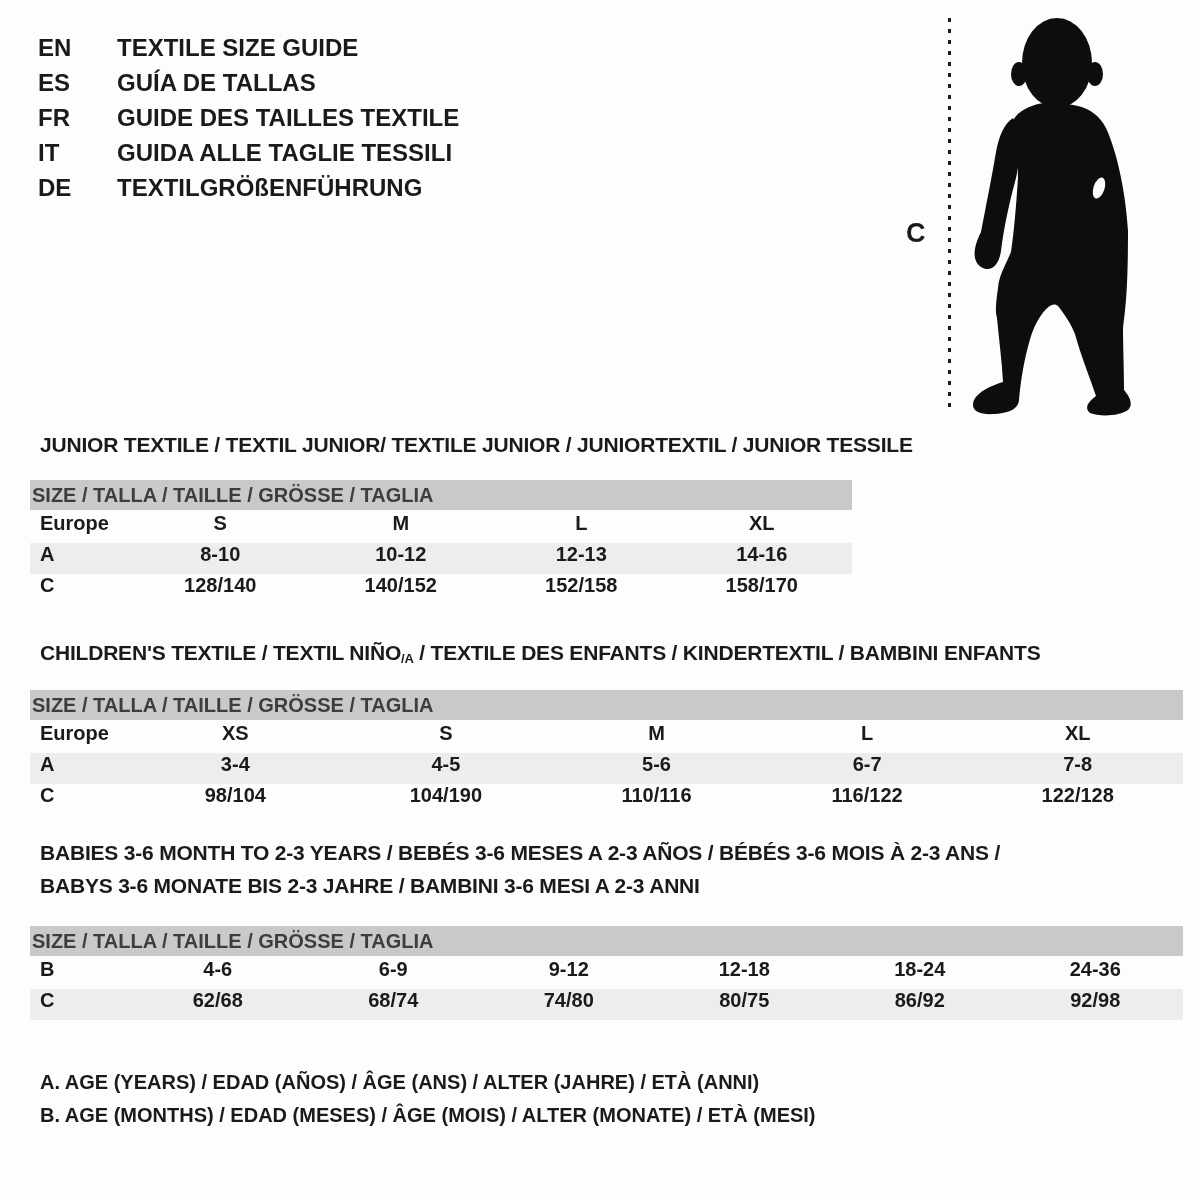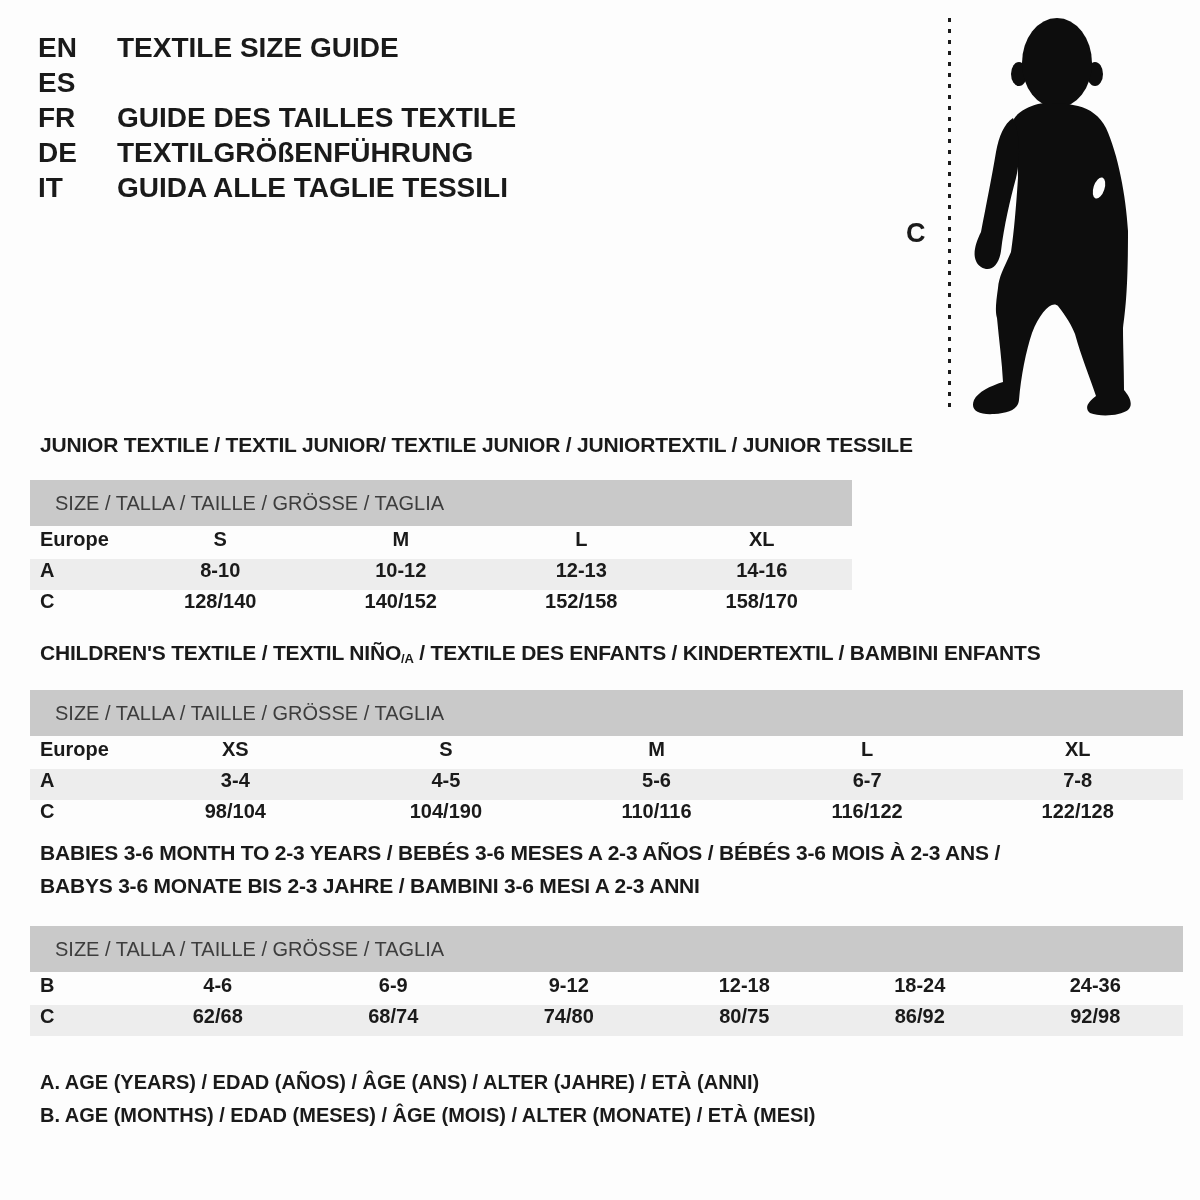--- a/index.html
+++ b/index.html
@@ -3,42 +3,42 @@
 <meta charset="utf-8">
 <style>
   html,body{margin:0;padding:0;background:#ffffff;}
   #canvas{
     position:relative;width:1200px;height:1200px;background:#fdfdfd;
     font-family:"Liberation Sans","DejaVu Sans",sans-serif;
     font-stretch:condensed;
     color:#1a1a1a;overflow:hidden;
   }
   
-  .langs{position:absolute;left:38px;top:30px;font-size:28px;font-weight:700;line-height:35px;}
+  .langs{position:absolute;left:38px;top:30px;font-size:24px;font-weight:700;line-height:35px;}
   .lang-row{display:flex;white-space:nowrap;}
   .lang-code{width:79px;}
   
   .measure-line{
     position:absolute;left:948px;top:18px;width:3px;height:396px;
     background:repeating-linear-gradient(to bottom,#1b1b1b 0 4px,transparent 4px 11px);
   }
   .measure-label{position:absolute;left:906px;top:218px;font-size:27px;font-weight:700;}
   .silhouette{position:absolute;left:966px;top:16px;}
   
   .sec-title{position:absolute;left:40px;font-size:21px;font-weight:700;white-space:nowrap;letter-spacing:-0.2px;line-height:26px;}
   .sub{font-size:13px;vertical-align:-3px;}
   
   .tbl{position:absolute;left:30px;}
   .tbl-s1{top:480px;width:822px;}
   .tbl-s2{top:690px;width:1153px;}
   .tbl-s3{top:926px;width:1153px;}
   .band{
-    height:46px;background:#c9c9c9;margin-bottom:2px;
-    display:flex;align-items:center;padding-left:25px;box-sizing:border-box;
-    font-size:20px;font-weight:400;color:#3d3d3d;white-space:nowrap;
+    height:30px;background:#c9c9c9;margin-bottom:2px;
+    display:flex;align-items:center;padding-left:2px;box-sizing:border-box;
+    font-size:20px;font-weight:700;color:#3d3d3d;white-space:nowrap;
   }
   .trow{display:flex;height:31px;font-size:20px;font-weight:700;}
   .trow.shaded{background:#ededed;}
   .tlabel{width:100px;padding-left:10px;box-sizing:border-box;}
   .tval{flex:1;text-align:center;}
   
   .legend{position:absolute;left:40px;top:1066px;font-size:20px;font-weight:700;line-height:33px;}
   .legend div{white-space:nowrap;}
 </style>
 </head>
@@ -46,32 +46,33 @@
 
 <div id="canvas">
 
   <div class="langs">
     <div class="lang-row">
       <span class="lang-code">EN</span>
       <span>TEXTILE SIZE GUIDE</span>
     </div>
     <div class="lang-row">
       <span class="lang-code">ES</span>
+      <span>GUÍA DE TALLAS</span>
     </div>
     <div class="lang-row">
       <span class="lang-code">FR</span>
       <span>GUIDE DES TAILLES TEXTILE</span>
     </div>
     <div class="lang-row">
+      <span class="lang-code">IT</span>
+      <span>GUIDA ALLE TAGLIE TESSILI</span>
+    </div>
+    <div class="lang-row">
       <span class="lang-code">DE</span>
       <span>TEXTILGRÖßENFÜHRUNG</span>
-    </div>
-    <div class="lang-row">
-      <span class="lang-code">IT</span>
-      <span>GUIDA ALLE TAGLIE TESSILI</span>
     </div>
   </div>
 
   <div class="measure-line"></div>
   <div class="measure-label">C</div>
   <svg class="silhouette" width="186" height="402" viewBox="0 0 186 402" xmlns="http://www.w3.org/2000/svg">
     <g fill="#0d0d0d">
       <ellipse cx="53" cy="58" rx="8" ry="12"></ellipse>
       <ellipse cx="129" cy="58" rx="8" ry="12"></ellipse>
       <ellipse cx="91" cy="47" rx="35" ry="45"></ellipse>

